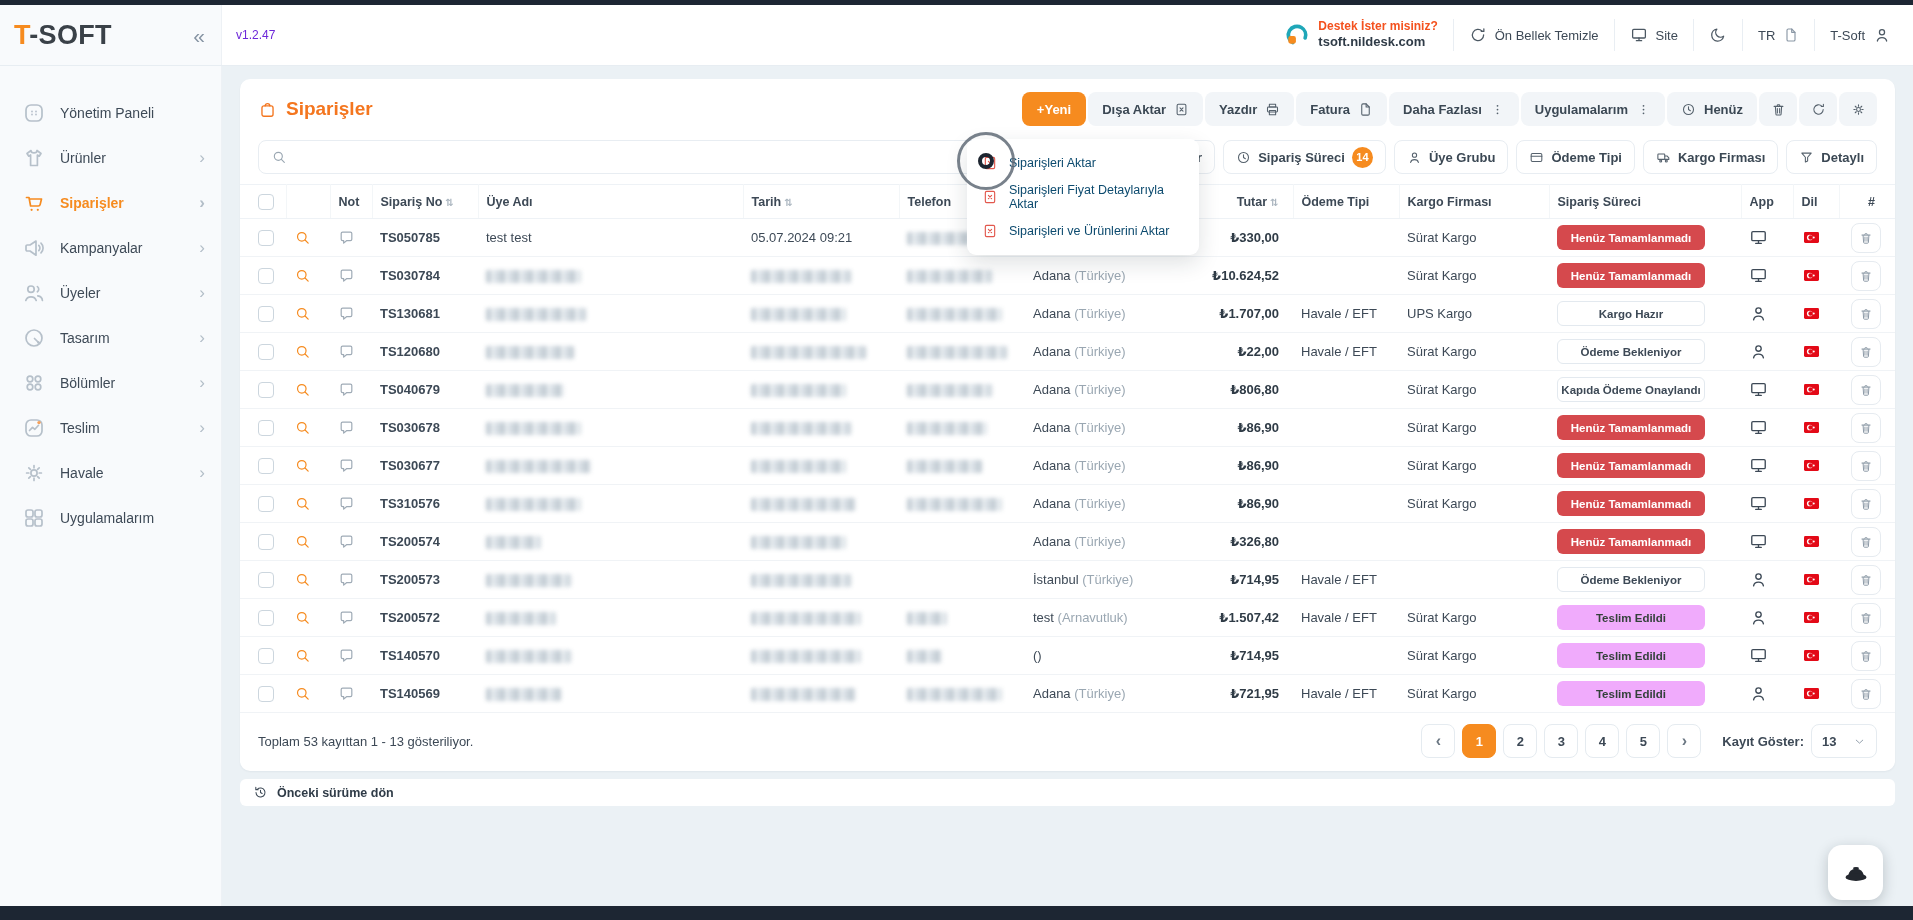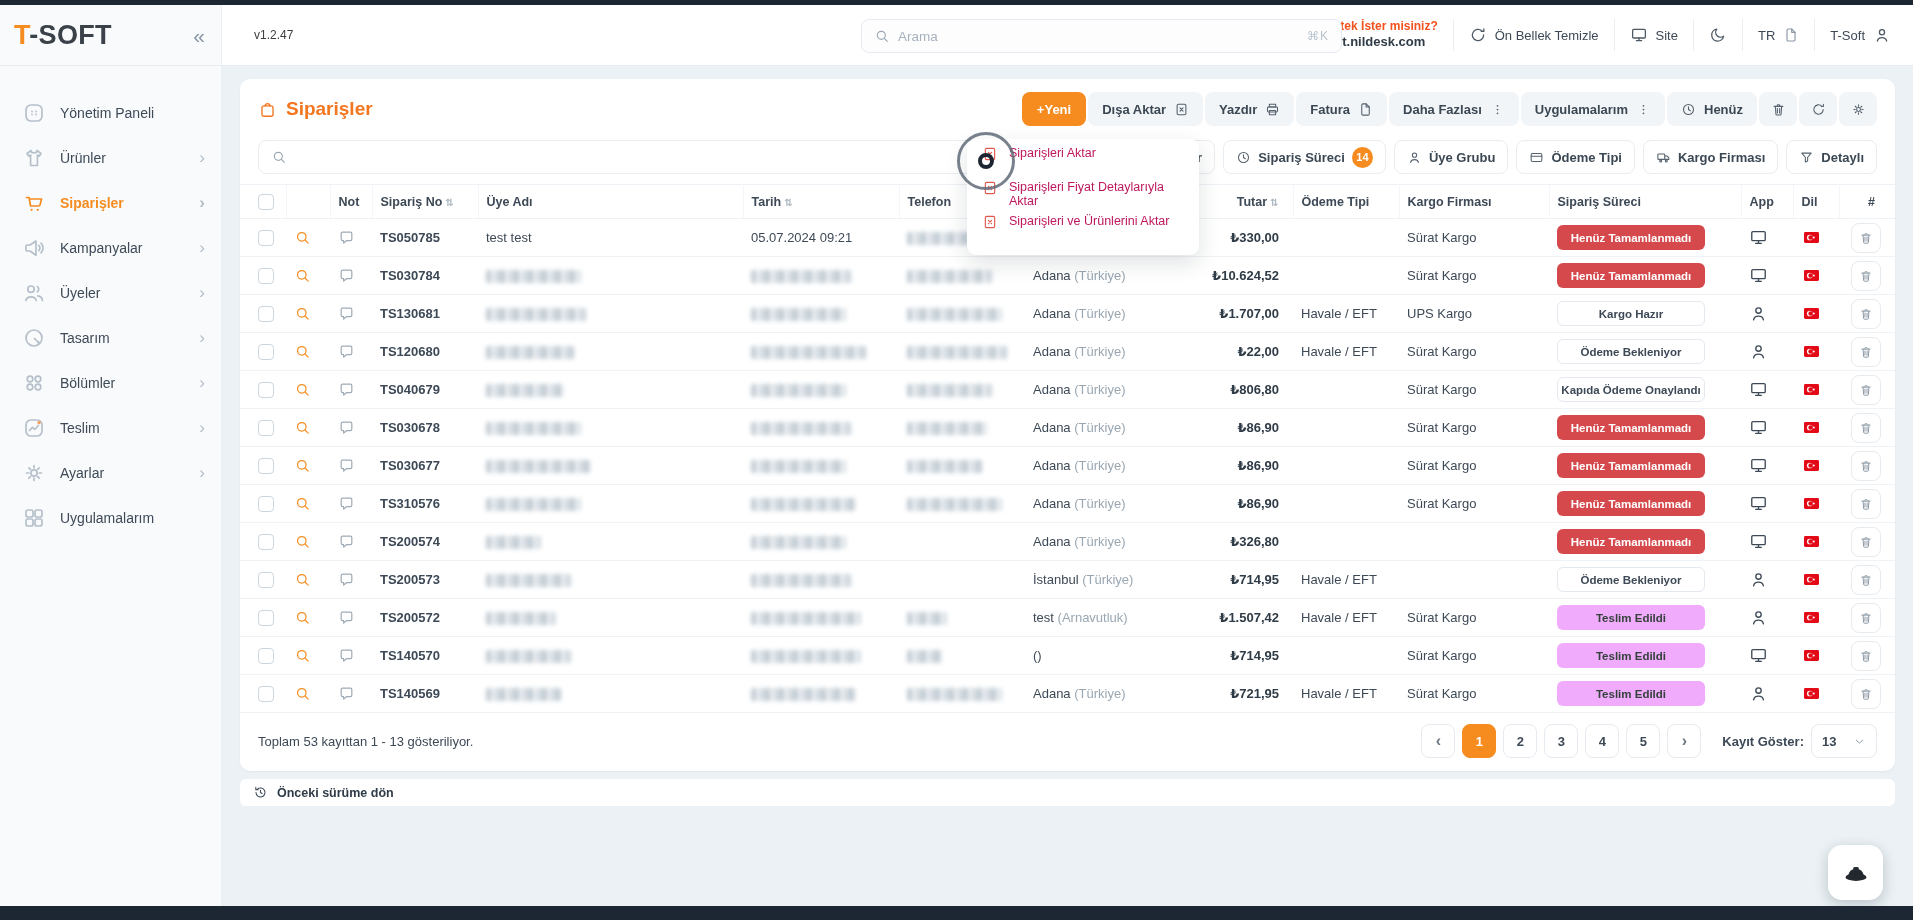--- a/index.html
+++ b/index.html
@@ -10,21 +10,21 @@
   
   .top-strip { position:absolute; top:0; left:0; right:0; height:5px; background:#1d2633; z-index:60; }
   .bottom-strip { position:absolute; bottom:0; left:0; right:0; height:14px; background:#1d2633; z-index:60; }
 
   
   .navbar { position:absolute; top:5px; left:0; right:0; height:61px; background:#fff; border-bottom:1px solid #e7edf2; display:flex; align-items:center; z-index:20; }
   .nav-left { width:222px; height:100%; background:#f8fafc; border-right:1px solid #edf1f5; display:flex; align-items:center; justify-content:space-between; padding:0 16px 0 14px; flex:none; }
   .logo { font-size:27px; font-weight:800; color:#3a4148; letter-spacing:.3px; }
   .logo .t { color:#f68b1f; }
   .collapse { color:#8694a3; font-size:21px; cursor:pointer; line-height:1; }
-  .version { margin-left:32px; color:#404040; font-size:12px; }
+  .version { margin-left:14px; color:#6d28d9; font-size:12px; }
   .nav-search { position:absolute; left:861px; top:14px; width:481px; height:34px; border:1px solid #e6ebf1; border-radius:8px; background:#fdfdfe; display:flex; align-items:center; padding:0 12px; gap:8px; }
   .nav-search .ic { width:16px; height:16px; color:#9aa7b2; }
   .nav-search input { flex:1; border:none; outline:none; background:transparent; font-size:13.5px; color:#3d4956; font-family:inherit; }
   .nav-search input::placeholder { color:#a7b2bd; }
   .kbd { color:#b9c3cd; font-size:12px; letter-spacing:1px; }
   .nav-right { margin-left:auto; display:flex; align-items:center; height:100%; }
   .nav-sec { display:flex; align-items:center; gap:8px; padding:0 15px; height:100%; font-size:13px; color:#3d4956; cursor:pointer; }
   .nav-div { width:1px; height:32px; background:#e9eef3; }
   .support-txt { line-height:1.25; }
   .support-txt .l1 { color:#f4511e; font-size:12px; font-weight:700; }
@@ -94,49 +94,41 @@
   .records-label { margin-left:14px; font-size:13px; color:#3d4956; font-weight:600; }
   .records-select { width:66px; height:34px; border:1px solid #e5ebf0; border-radius:8px; background:#fff; display:flex; align-items:center; justify-content:space-between; padding:0 10px; font-size:13px; font-weight:600; cursor:pointer; }
   .records-select .ic { width:13px; height:13px; color:#8a97a5; }
 
   
   .revert-bar { margin-top:8px; background:#fff; border-radius:6px; height:27px; display:flex; align-items:center; gap:9px; padding:0 13px; font-size:12.5px; font-weight:700; color:#2f3b47; cursor:pointer; }
   .revert-bar .ic { width:15px; height:15px; color:#3d4956; }
 
   
   .export-menu { position:absolute; left:967px; top:139px; width:232px; background:#fff; border-radius:9px; box-shadow:0 8px 22px rgba(25,39,52,.14); padding:7px 0; z-index:30; }
-  .menu-item { height:34px; display:flex; align-items:flex-start; gap:11px; padding:0 15px; font-size:12.5px; color:#be185d; cursor:pointer; }
+  .menu-item { height:34px; display:flex; align-items:center; gap:11px; padding:0 15px; font-size:12.5px; color:#0c4a6e; cursor:pointer; }
   .menu-item .ic { width:16px; height:16px; color:#e2574c; flex:none; }
   .cursor-ring { position:absolute; left:957px; top:132px; width:58px; height:58px; border:3px solid rgba(96,107,119,.85); border-radius:50%; z-index:40; pointer-events:none; }
   .cursor-dot { position:absolute; left:978px; top:153px; width:16px; height:16px; border:4.5px solid #1d2530; border-radius:50%; z-index:41; pointer-events:none; }
 
   
   .chat-fab { position:absolute; right:30px; bottom:20px; width:55px; height:55px; background:#fff; border-radius:14px; box-shadow:0 4px 14px rgba(20,30,40,.22); display:flex; align-items:center; justify-content:center; z-index:55; cursor:pointer; }
   .chat-fab .ic { width:30px; height:30px; }
 </style>
 </head>
 <body>
 
 <div class="top-strip"></div>
 
 <div class="navbar">
   <div class="nav-left">
     <div class="logo"><span class="t">T</span><span>-SOFT</span></div>
     <div class="collapse">«</div>
   </div>
   <div class="version">v1.2.47</div>
 
-  <div class="nav-search">
-    <span class="ic"><svg viewBox="0 0 24 24" fill="none" stroke="currentColor" stroke-width="1.7" stroke-linecap="round" stroke-linejoin="round">
-          <circle cx="11" cy="11" r="6"></circle>
-          <path d="M15.6 15.6 20 20"></path>
-        </svg></span>
-    <input type="text" placeholder="Arama" style="">
-    <span class="kbd">⌘K</span>
-  </div>
 
   <div class="nav-right">
     <div class="nav-sec">
       <span class="ic" style="width:26px;height:26px"><svg viewBox="0 0 24 24" fill="none" stroke="currentColor" stroke-width="1.7" stroke-linecap="round" stroke-linejoin="round">
             <circle cx="12" cy="12" r="8" fill="none" stroke="#1fa7b8" stroke-width="3.4" stroke-dasharray="36 14" transform="rotate(120 12 12)"></circle>
             <rect x="4" y="13" width="7" height="7" rx="2" fill="#f68b1f" stroke="none"></rect>
           </svg></span>
       <span class="support-txt">
         <span class="l1" style="display:block">Destek İster misiniz?</span>
         <span class="l2" style="display:block">tsoft.nildesk.com</span>
@@ -256,21 +248,21 @@
           <circle cx="17" cy="6.6" r="1.7" fill="#f6a05b" stroke="none"></circle>
         </svg></span>
     <span>Teslim</span>
     <span class="chev">›</span>
   </div>
   <div class="side-item">
     <span class="icw"><svg viewBox="0 0 24 24" fill="none" stroke="currentColor" stroke-width="1.7" stroke-linecap="round" stroke-linejoin="round">
           <circle cx="12" cy="12" r="3.1"></circle>
           <path d="M12 4.6 v2.2 M12 17.2 v2.2 M4.6 12 h2.2 M17.2 12 h2.2 M6.8 6.8 l1.6 1.6 M15.6 15.6 l1.6 1.6 M17.2 6.8 l-1.6 1.6 M8.4 15.6 l-1.6 1.6"></path>
         </svg></span>
-    <span>Ayarlar</span>
+    <span>Havale</span>
     <span class="chev">›</span>
   </div>
   <div class="side-item">
     <span class="icw"><svg viewBox="0 0 24 24" fill="none" stroke="currentColor" stroke-width="1.7" stroke-linecap="round" stroke-linejoin="round">
           <rect x="4" y="4" width="7" height="7" rx="2"></rect>
           <rect x="13" y="4" width="7" height="7" rx="2"></rect>
           <rect x="4" y="13" width="7" height="7" rx="2"></rect>
           <rect x="13" y="13" width="7" height="7" rx="2"></rect>
         </svg></span>
     <span>Uygulamalarım</span>

